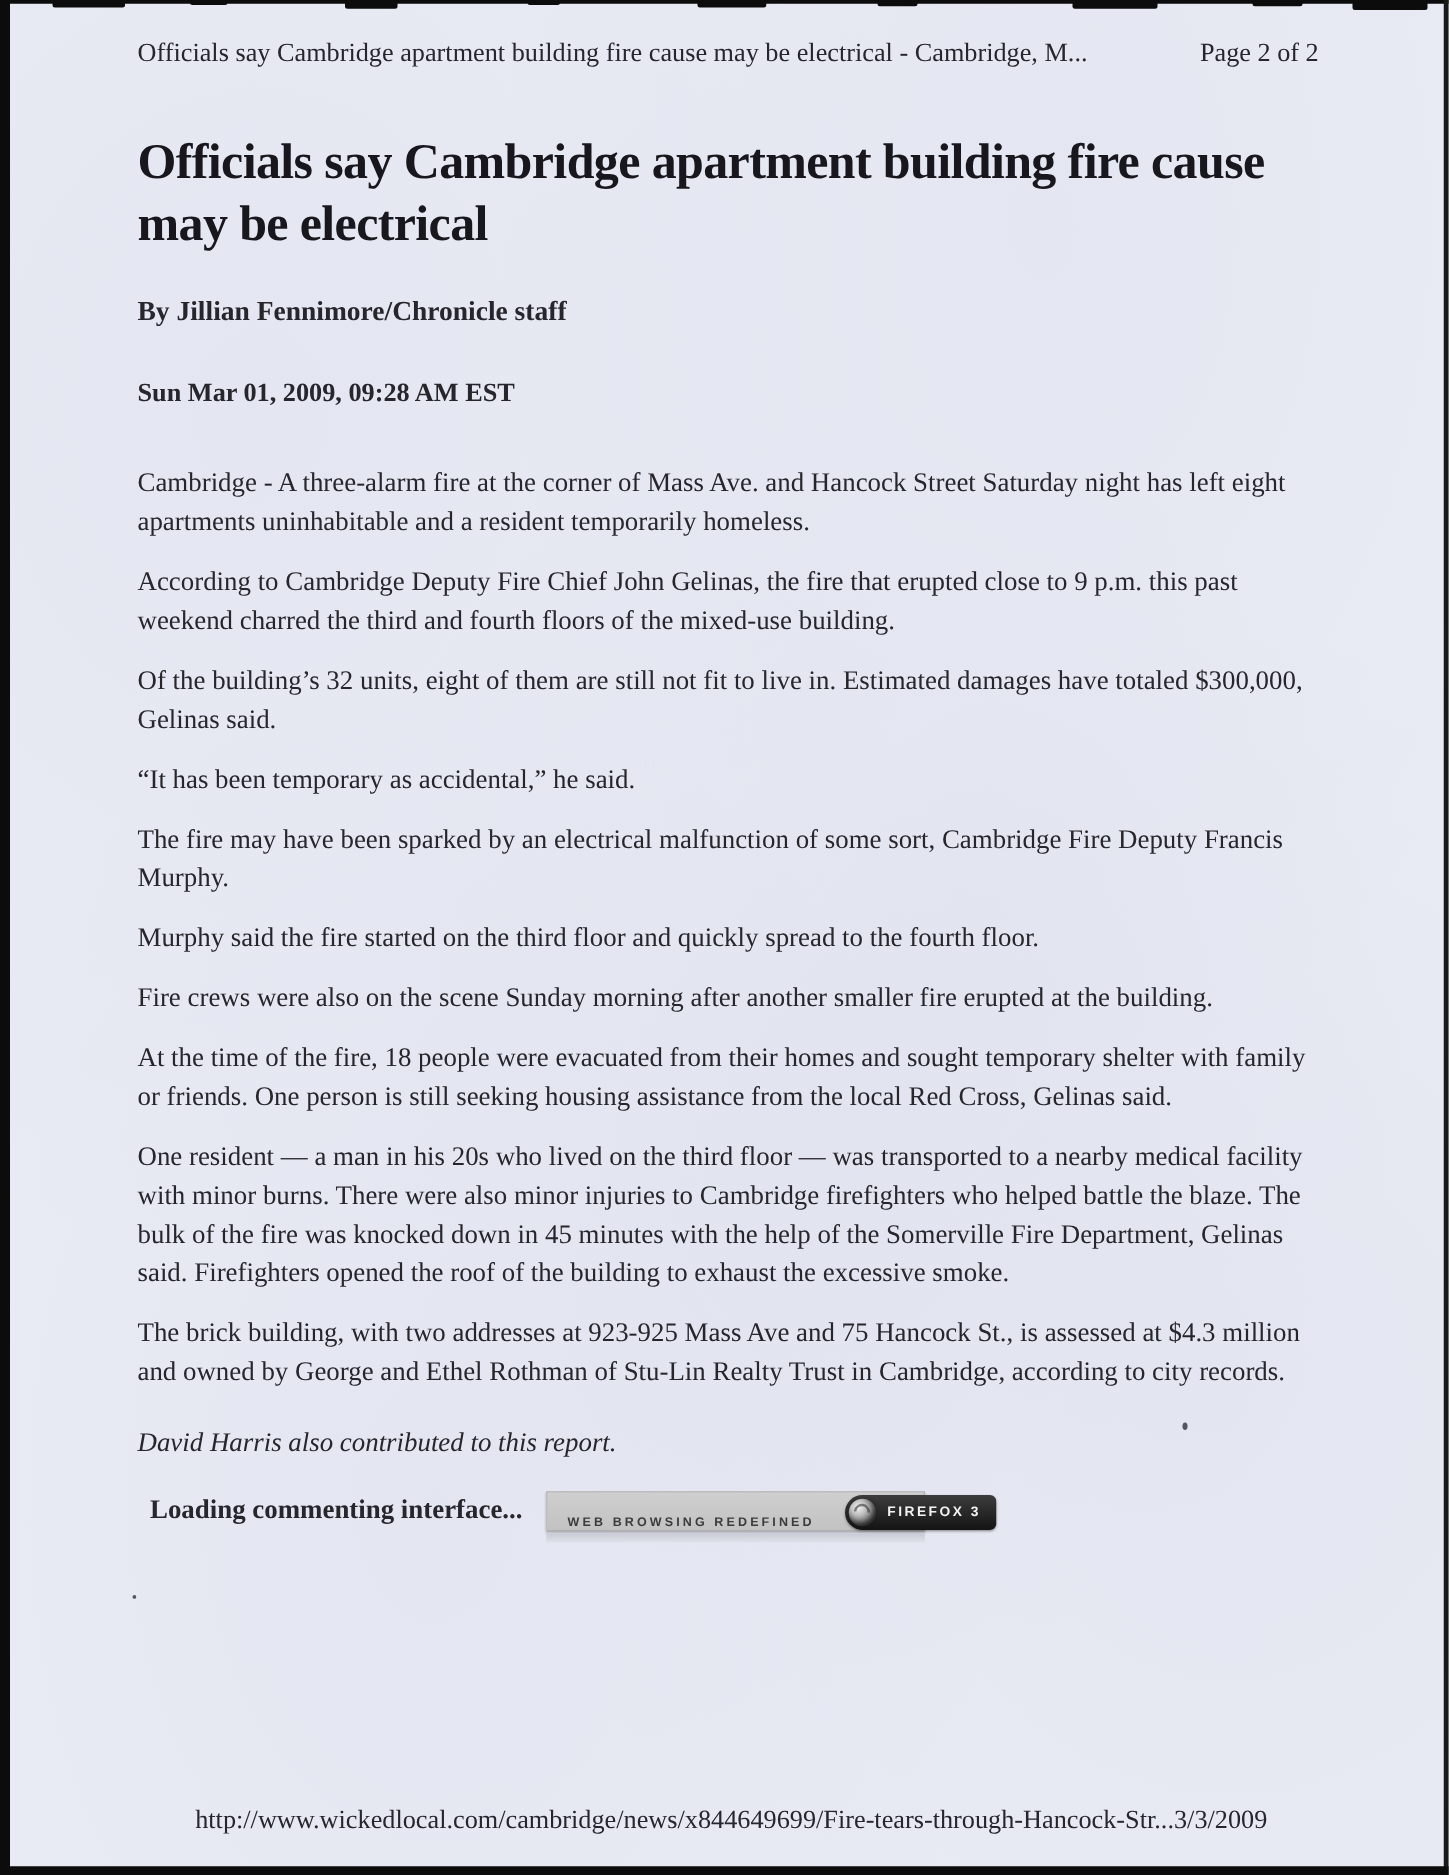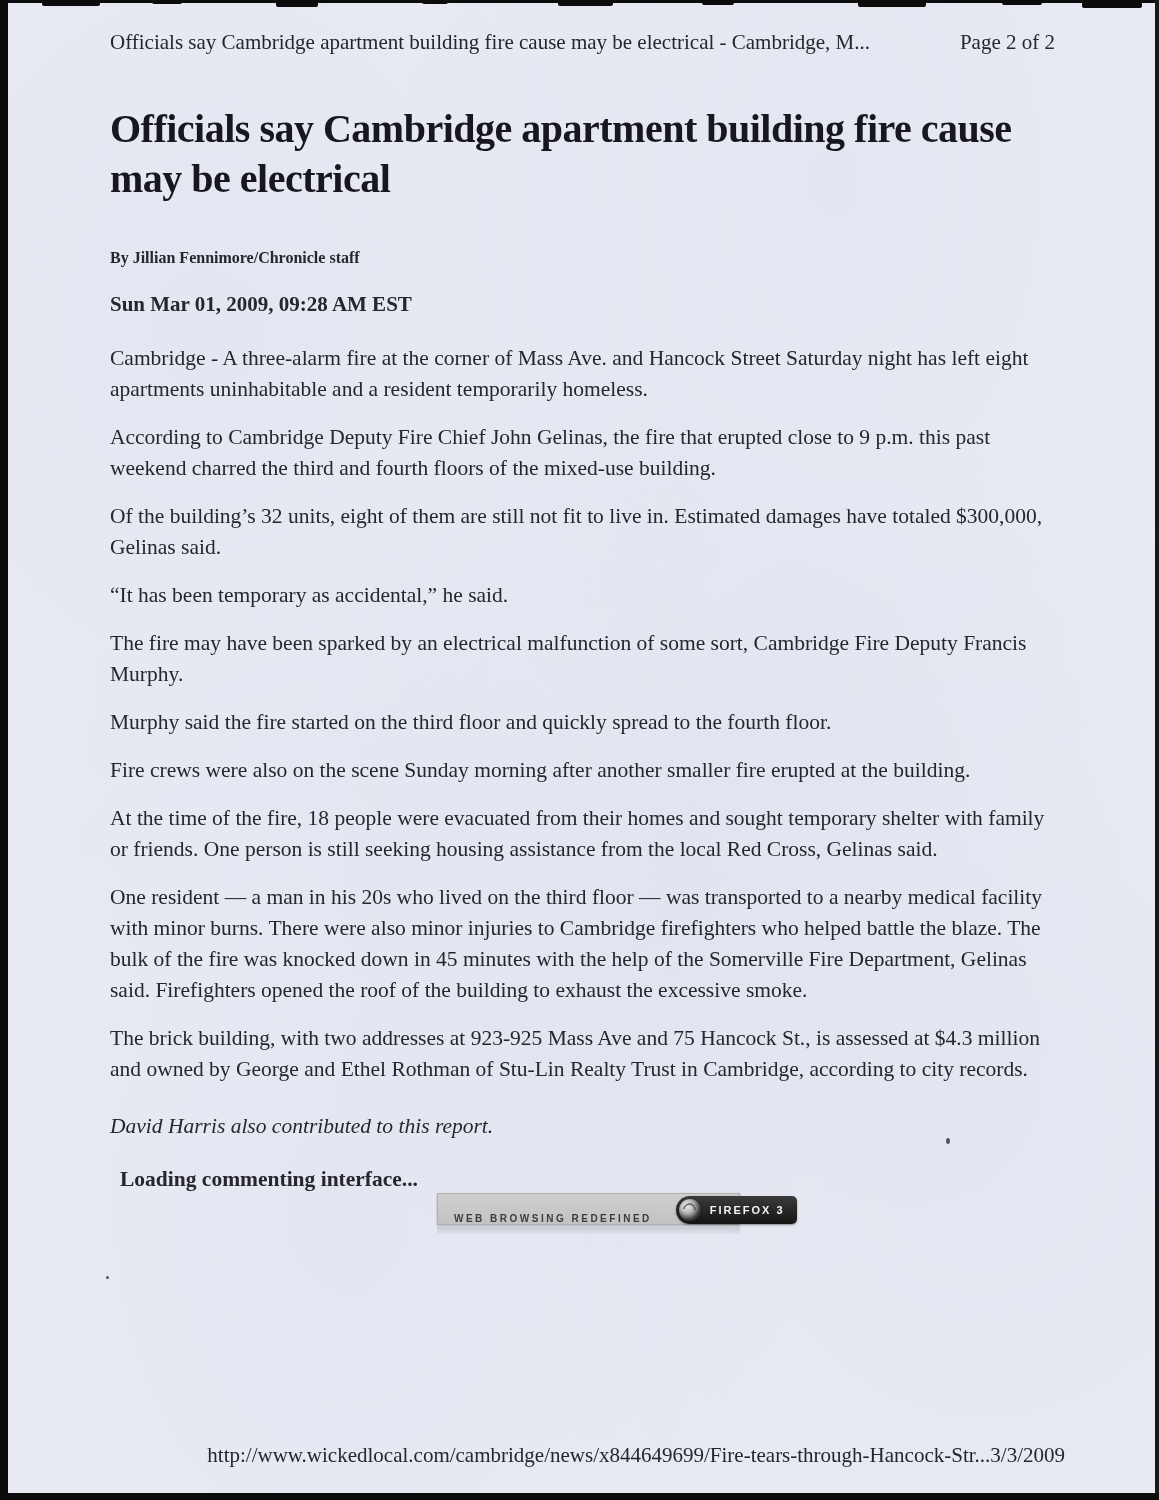--- a/index.html
+++ b/index.html
@@ -14,41 +14,41 @@
       radial-gradient(ellipse at 85% 75%, rgba(130,140,185,0.05), transparent 40%),
       #e9ebf4;
     overflow:hidden;
     font-family:"Liberation Serif", serif;
     color:#26262c;
   }
   .content{position:absolute;left:110px;top:0;width:945px;}
   .doc-header{display:flex;justify-content:space-between;align-items:baseline;margin-top:30px;font-size:21px;}
   .doc-header .left{max-width:840px;}
   .article-title{margin-top:49px;font-size:40px;line-height:50px;font-weight:bold;color:#17171d;letter-spacing:-0.5px;}
-  .byline{margin-top:45px;font-size:16px;font-weight:bold;}
-  .dateline{margin-top:25px;font-size:21px;font-weight:bold;}
-  .body-copy{margin-top:26px;}
+  .byline{margin-top:32px;font-size:22px;font-weight:bold;}
+  .dateline{margin-top:40px;font-size:21px;font-weight:bold;}
+  .body-copy{margin-top:44px;}
   .para{font-size:21.5px;line-height:31px;margin:0 0 17px 0;}
   .contrib{font-size:21.5px;line-height:31px;font-style:italic;margin-top:26px;}
   .loading{font-size:21.5px;line-height:31px;margin-top:22px;padding-left:10px;font-weight:bold;}
   
   .ad-banner{position:absolute;left:437px;top:1193px;width:303px;}
   .ad-strip{display:flex;align-items:flex-end;height:30px;background:linear-gradient(#cfcfcf,#c2c2c2);border:1px solid #b0b0b0;box-shadow:0 1px 2px rgba(0,0,0,0.25);}
   .ad-tagline{font-family:"Liberation Sans",sans-serif;font-size:10px;font-weight:bold;letter-spacing:2.5px;color:#3c3c3c;padding-left:16px;white-space:nowrap;}
   .ff-button{display:flex;align-items:center;margin-left:24px;height:28px;background:linear-gradient(#3c3c3c,#141414);border-radius:14px 5px 5px 14px;padding:0 12px 0 3px;box-shadow:0 1px 2px rgba(0,0,0,0.4);}
   .ff-globe{width:22px;height:22px;border-radius:50%;
     background:radial-gradient(circle at 35% 32%, #f0f0f0 0%, #c2c2c2 28%, #8a8a8a 52%, #3a3a3a 88%);
     box-shadow:inset -2px -3px 4px rgba(0,0,0,0.55), 0 0 2px rgba(0,0,0,0.5);
     position:relative;}
   .ff-globe::after{content:"";position:absolute;left:4px;top:4px;width:9px;height:9px;border-radius:50%;
     border:2px solid rgba(40,40,40,0.55);border-left-color:transparent;border-bottom-color:transparent;transform:rotate(-40deg);}
   .ff-label{font-family:"Liberation Sans",sans-serif;font-size:11px;font-weight:bold;letter-spacing:2px;color:#f2f2f2;margin-left:9px;white-space:nowrap;}
   .ad-shadow{height:7px;background:linear-gradient(#c9ccd4,#dfe2ec);margin-top:2px;}
   
-  .doc-footer{position:absolute;left:105px;top:1443px;width:960px;display:flex;justify-content:flex-end;align-items:baseline;font-size:21px;}
+  .doc-footer{position:absolute;left:105px;top:1443px;width:960px;display:flex;justify-content:center;align-items:baseline;font-size:21px;}
   
   .edge{position:absolute;background:#0c0c0c;}
   .edge-left{left:0;top:0;width:8px;height:1500px;}
   .edge-right{right:0;top:0;width:4px;height:1500px;background:#191919;}
   .edge-top{left:0;top:0;width:1159px;height:3px;}
   .edge-bottom{left:0;bottom:0;width:1159px;height:7px;}
   .blob{position:absolute;background:#0c0c0c;border-radius:2px;}
   .speck{position:absolute;background:#55555f;border-radius:50%;}
 </style>
 </head>

